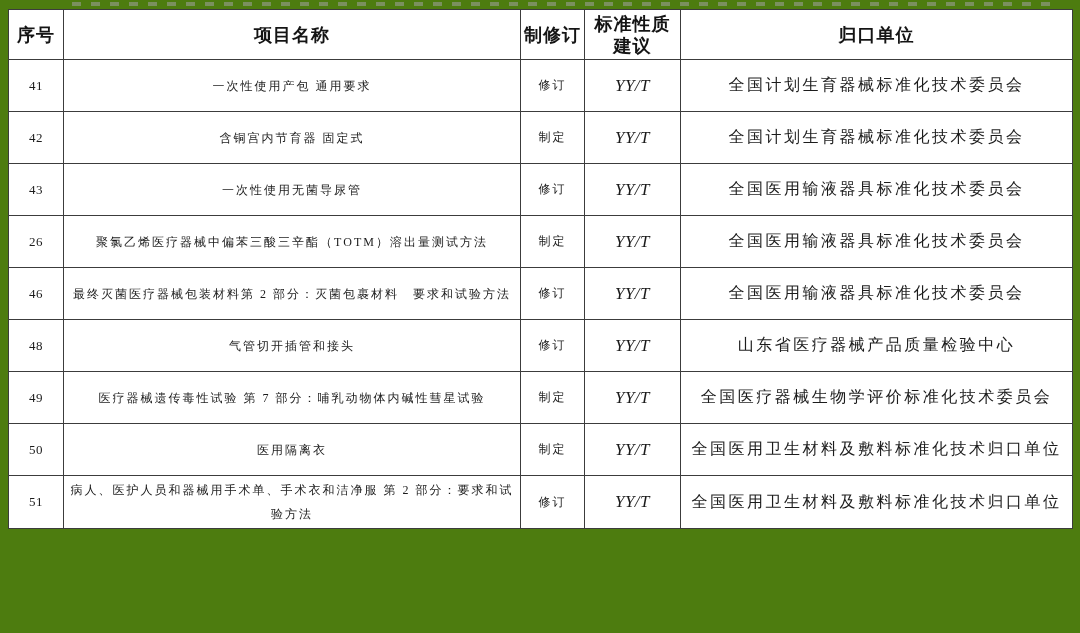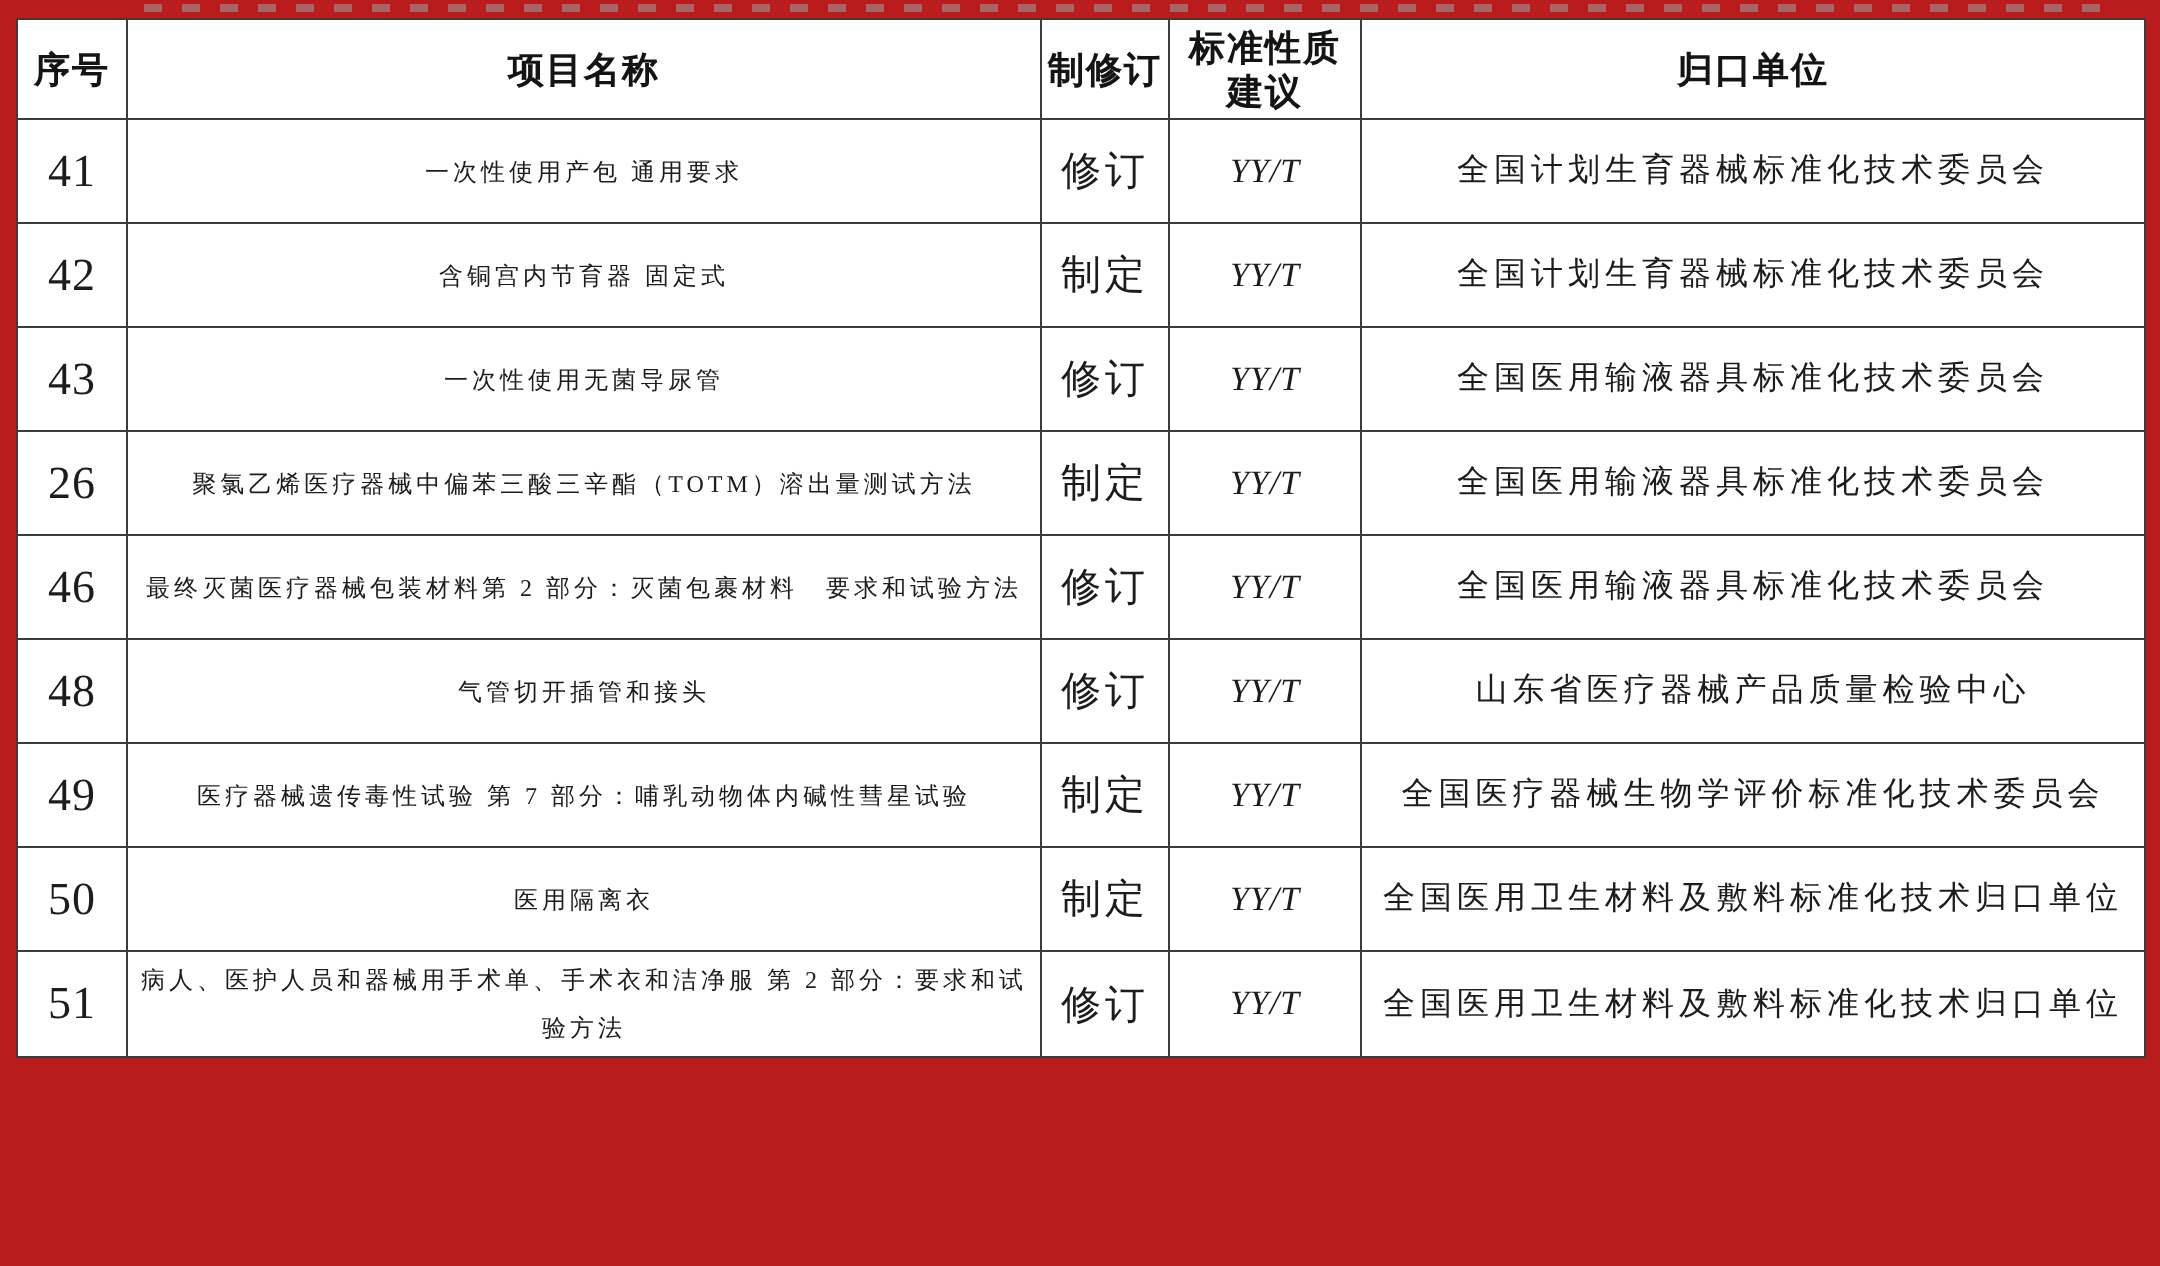--- a/index.html
+++ b/index.html
@@ -9,21 +9,21 @@
     width: 1080px;
     height: 633px;
     overflow: hidden;
     font-family: "Liberation Serif", "DejaVu Serif", serif;
     color: #1c1c1c;
   }
   .page {
     position: relative;
     width: 1080px;
     height: 633px;
-    background: #b91c1c;
+    background: #4d7c0f;
   }
   
   .remnant {
     position: absolute;
     top: 2px;
     left: 72px;
     width: 985px;
     height: 4px;
     background: repeating-linear-gradient(90deg,
       #a0a0a0 0px, #a0a0a0 9px,
@@ -57,33 +57,33 @@
 
   th.hcell {
     font-family: "Liberation Sans", "DejaVu Sans", sans-serif;
     font-weight: bold;
     font-size: 18px;
     line-height: 22px;
     color: #141414;
     letter-spacing: 1px;
   }
   td.cell-index {
-    font-size: 23px;
+    font-size: 13px;
     letter-spacing: 0.5px;
   }
   td.cell-name {
     font-size: 12px;
     line-height: 24px;
     letter-spacing: 2px;
     text-align: justify;
     text-align-last: center;
     text-justify: inter-character;
   }
   td.cell-rev {
-    font-size: 20px;
+    font-size: 12px;
     letter-spacing: 2px;
   }
   td.cell-nature {
     font-size: 17px;
     letter-spacing: 0.5px;
     font-style: italic;
   }
   td.cell-unit {
     font-size: 16px;
     letter-spacing: 2.5px;

